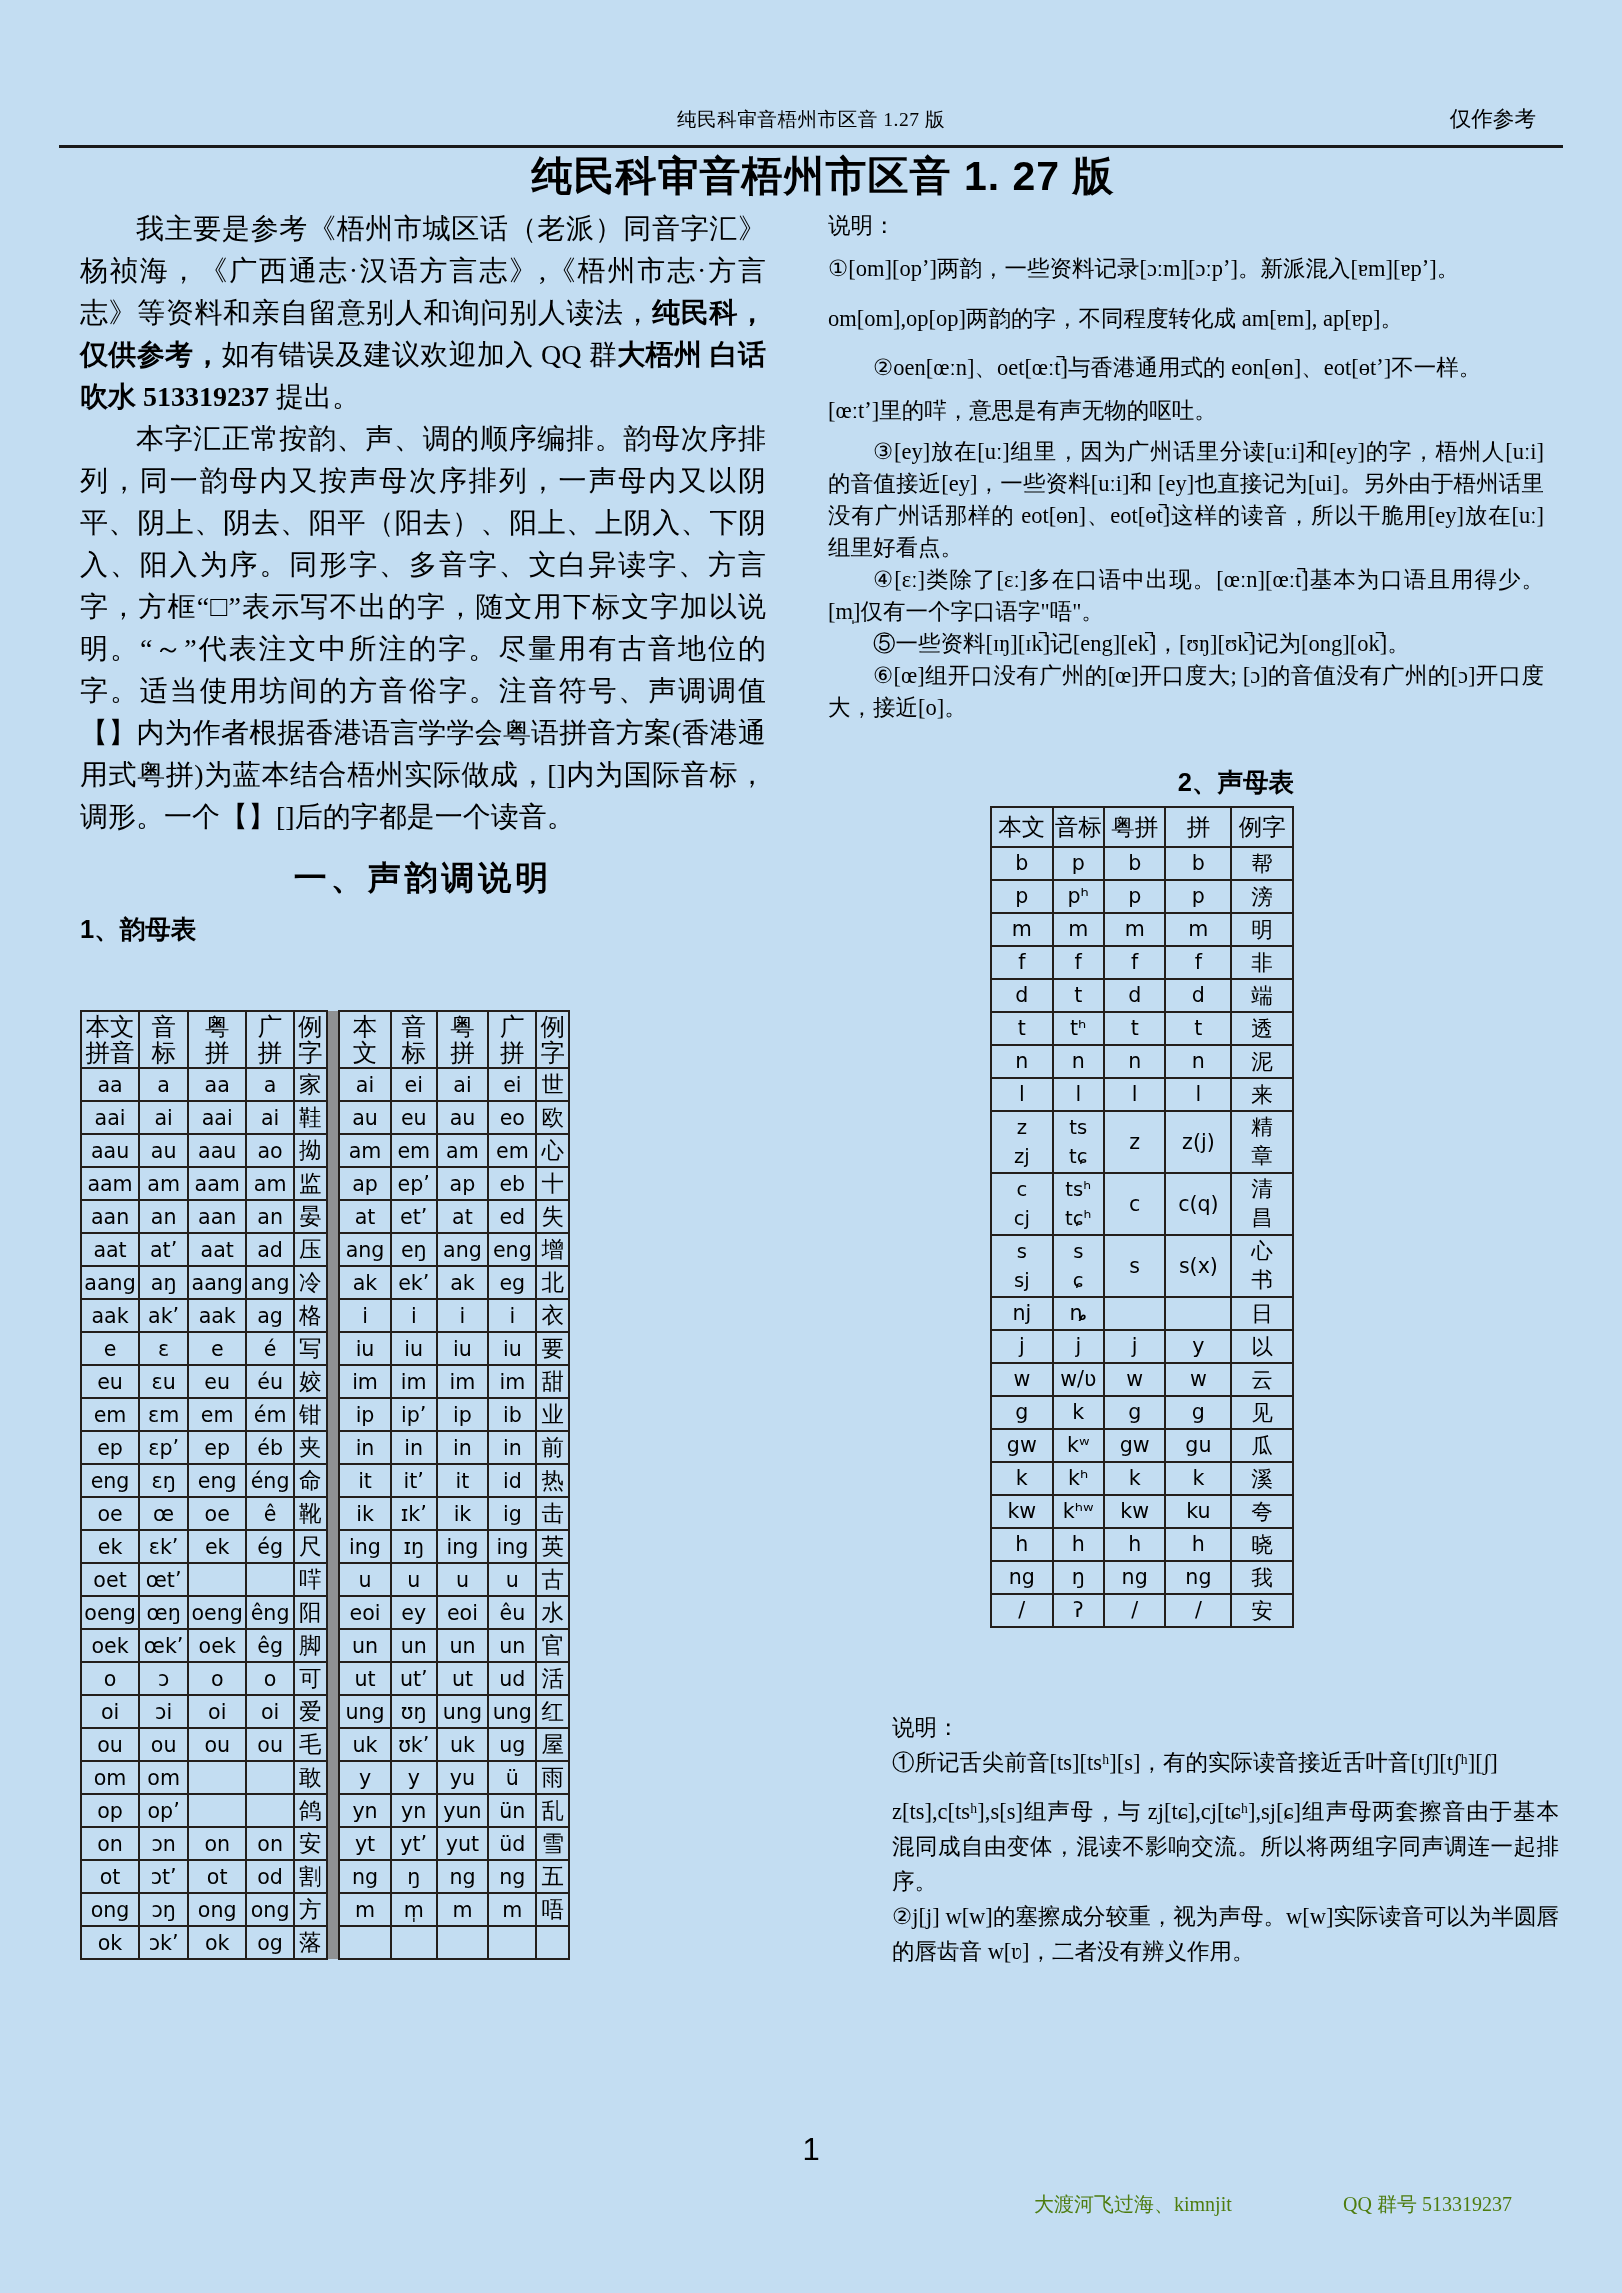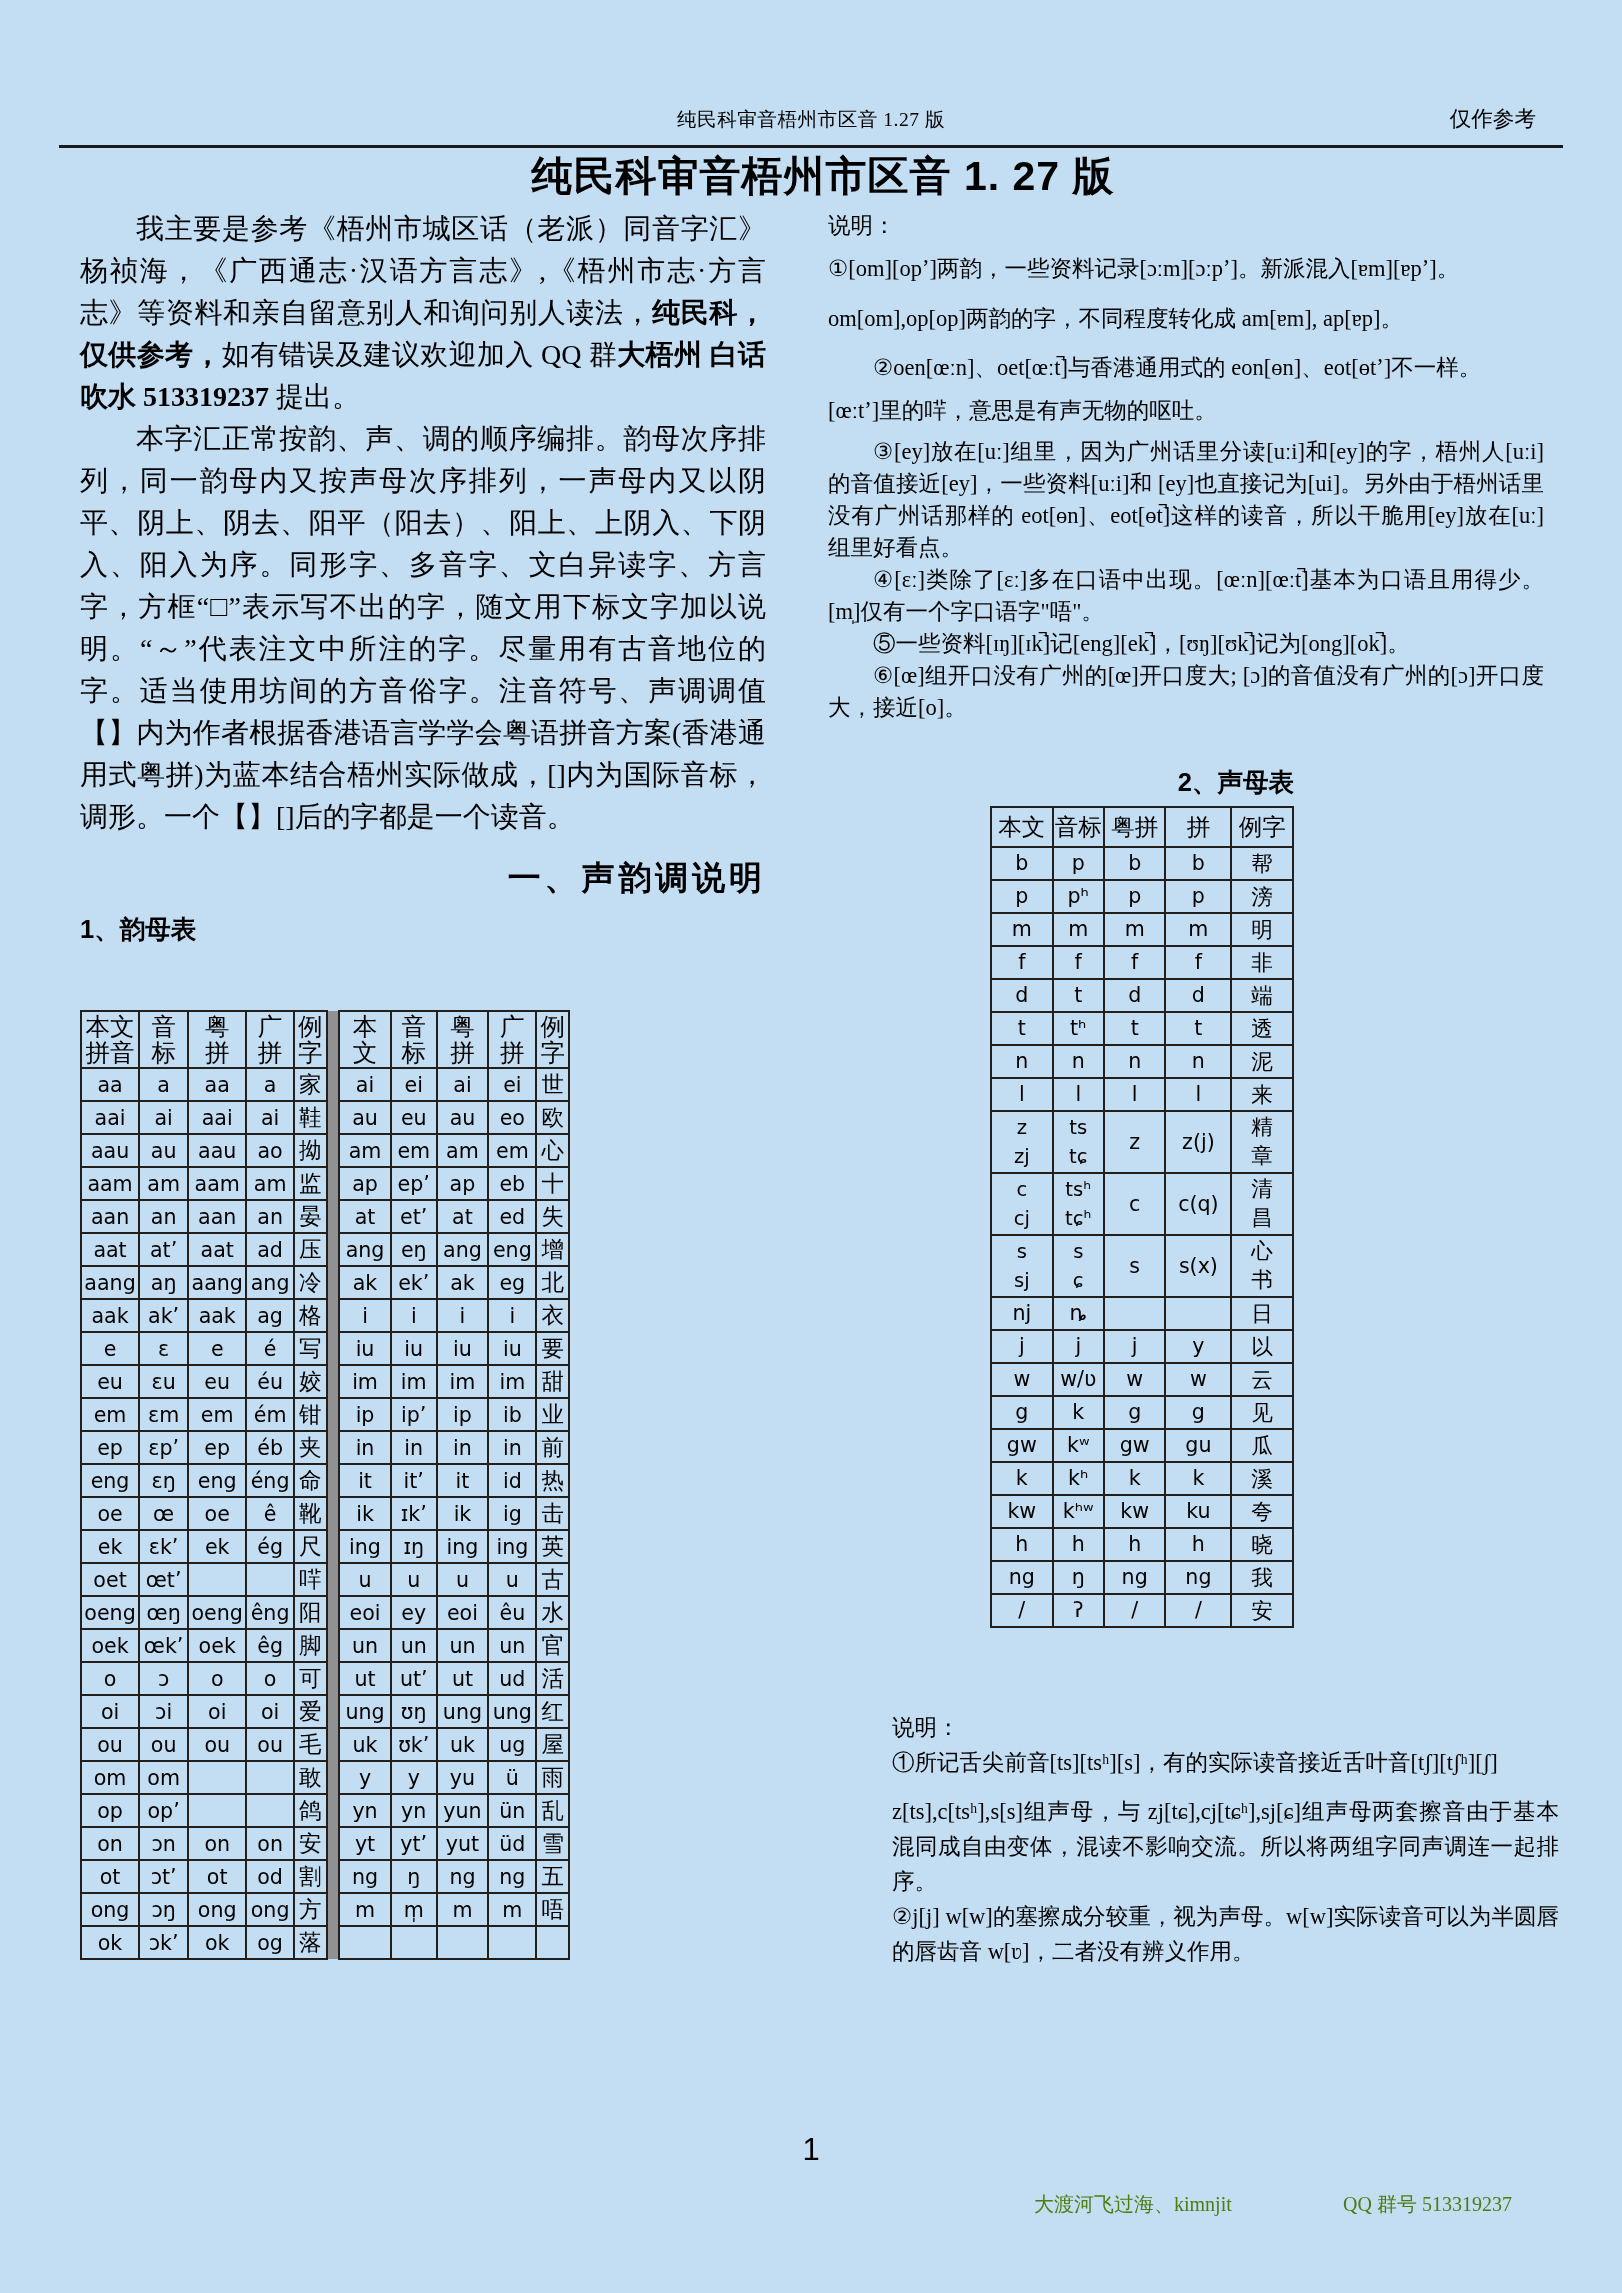--- a/index.html
+++ b/index.html
@@ -53,21 +53,21 @@
     font-size:22.5px;line-height:36px;text-align:justify;
     text-justify:inter-ideograph;margin:0;
   }
   .rpara.ind{text-indent:2em;}
   .rpara.tight{line-height:32px;}
   .gap{height:13.7px;}
   .gap-s{height:6.9px;}
 
   
   .sec-h1{
-    text-align:right;font-size:33px;font-weight:bold;
+    text-align:center;font-size:33px;font-weight:bold;
     font-family:"Liberation Sans","DejaVu Sans",sans-serif;
     letter-spacing:3.9px;margin-top:17.6px;
   }
   .tbl-cap{
     text-align:left;font-size:25.5px;font-weight:bold;
     font-family:"Liberation Sans","DejaVu Sans",sans-serif;
     margin:11.8px 0 5.9px 0;
   }
   .tbl-cap2{
     text-align:right;font-size:25.5px;font-weight:bold;

